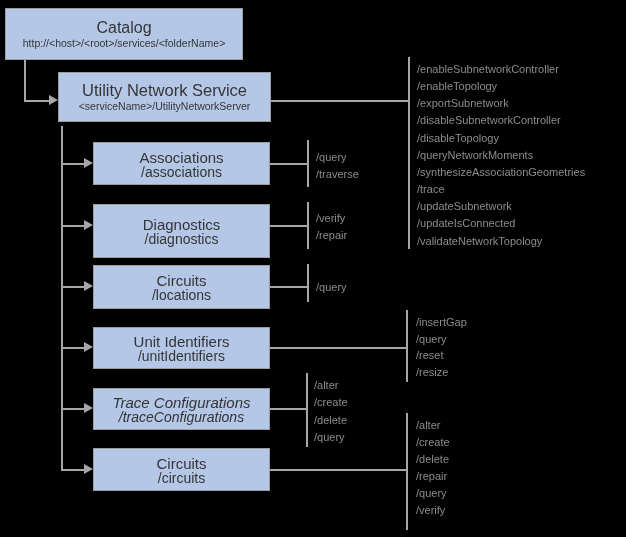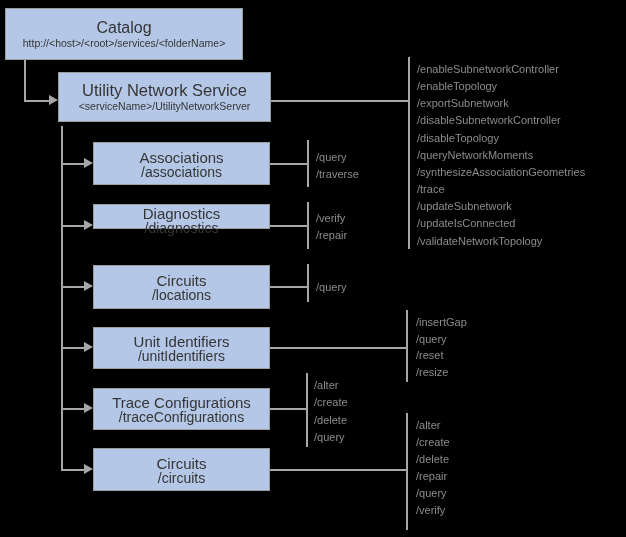--- a/index.html
+++ b/index.html
@@ -99,36 +99,36 @@
   <div class="node service" style="left:58px; top:72px; width:213px; height:50px;">
     <div class="node-title">Utility Network Service</div>
     <div class="node-sub">&lt;serviceName&gt;/UtilityNetworkServer</div>
   </div>
 
   <div class="node" style="left:93px; top:142px; width:177px; height:43px;">
     <div class="node-title">Associations</div>
     <div class="node-sub">/associations</div>
   </div>
 
-  <div class="node" style="left:93px; top:204px; width:177px; height:25px;justify-content:space-between;">
+  <div class="node" style="left:93px; top:204px; width:177px; height:54px;">
     <div class="node-title">Diagnostics</div>
     <div class="node-sub">/diagnostics</div>
   </div>
 
   <div class="node" style="left:93px; top:265px; width:177px; height:44px;">
     <div class="node-title">Circuits</div>
     <div class="node-sub">/locations</div>
   </div>
 
   <div class="node" style="left:93px; top:327px; width:177px; height:42px;">
     <div class="node-title">Unit Identifiers</div>
     <div class="node-sub">/unitIdentifiers</div>
   </div>
 
-  <div class="node" style="left:93px; top:388px; width:177px; height:42px;">
+  <div class="node" style="left:93px; top:388px; width:177px; height:42px;font-style:italic;">
     <div class="node-title">Trace Configurations</div>
     <div class="node-sub">/traceConfigurations</div>
   </div>
 
   <div class="node" style="left:93px; top:448px; width:177px; height:43px;">
     <div class="node-title">Circuits</div>
     <div class="node-sub">/circuits</div>
   </div>
 
   <div class="ops" style="left:417px; top:61px; line-height:17.15px;">

